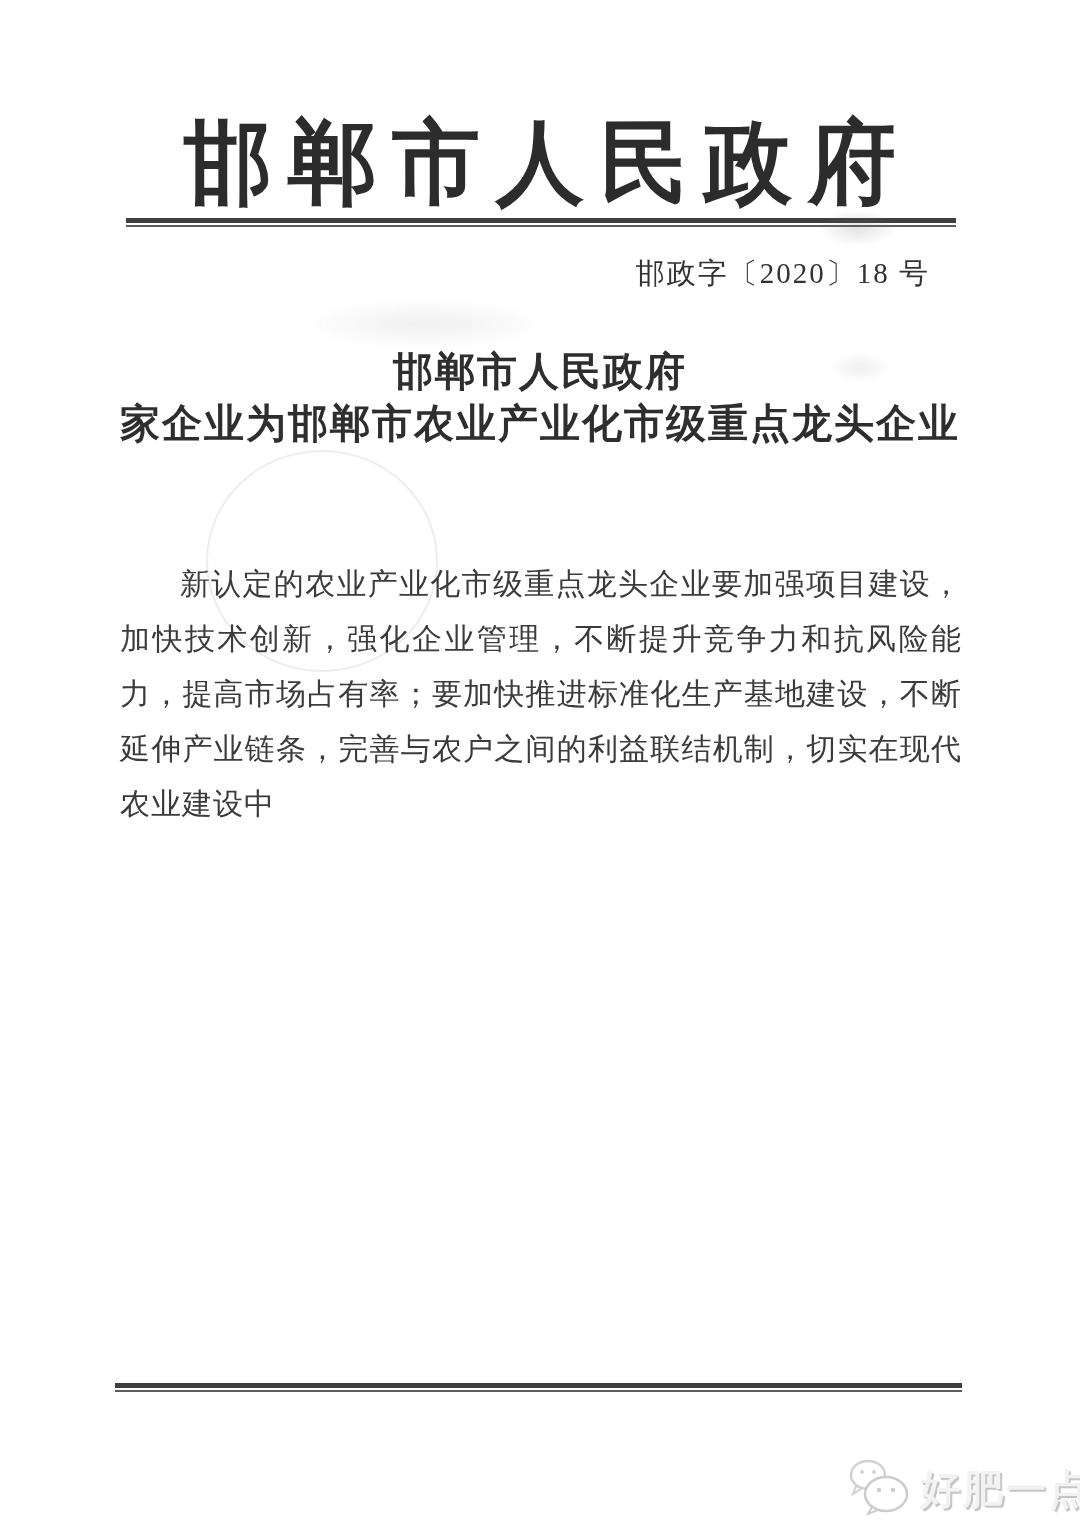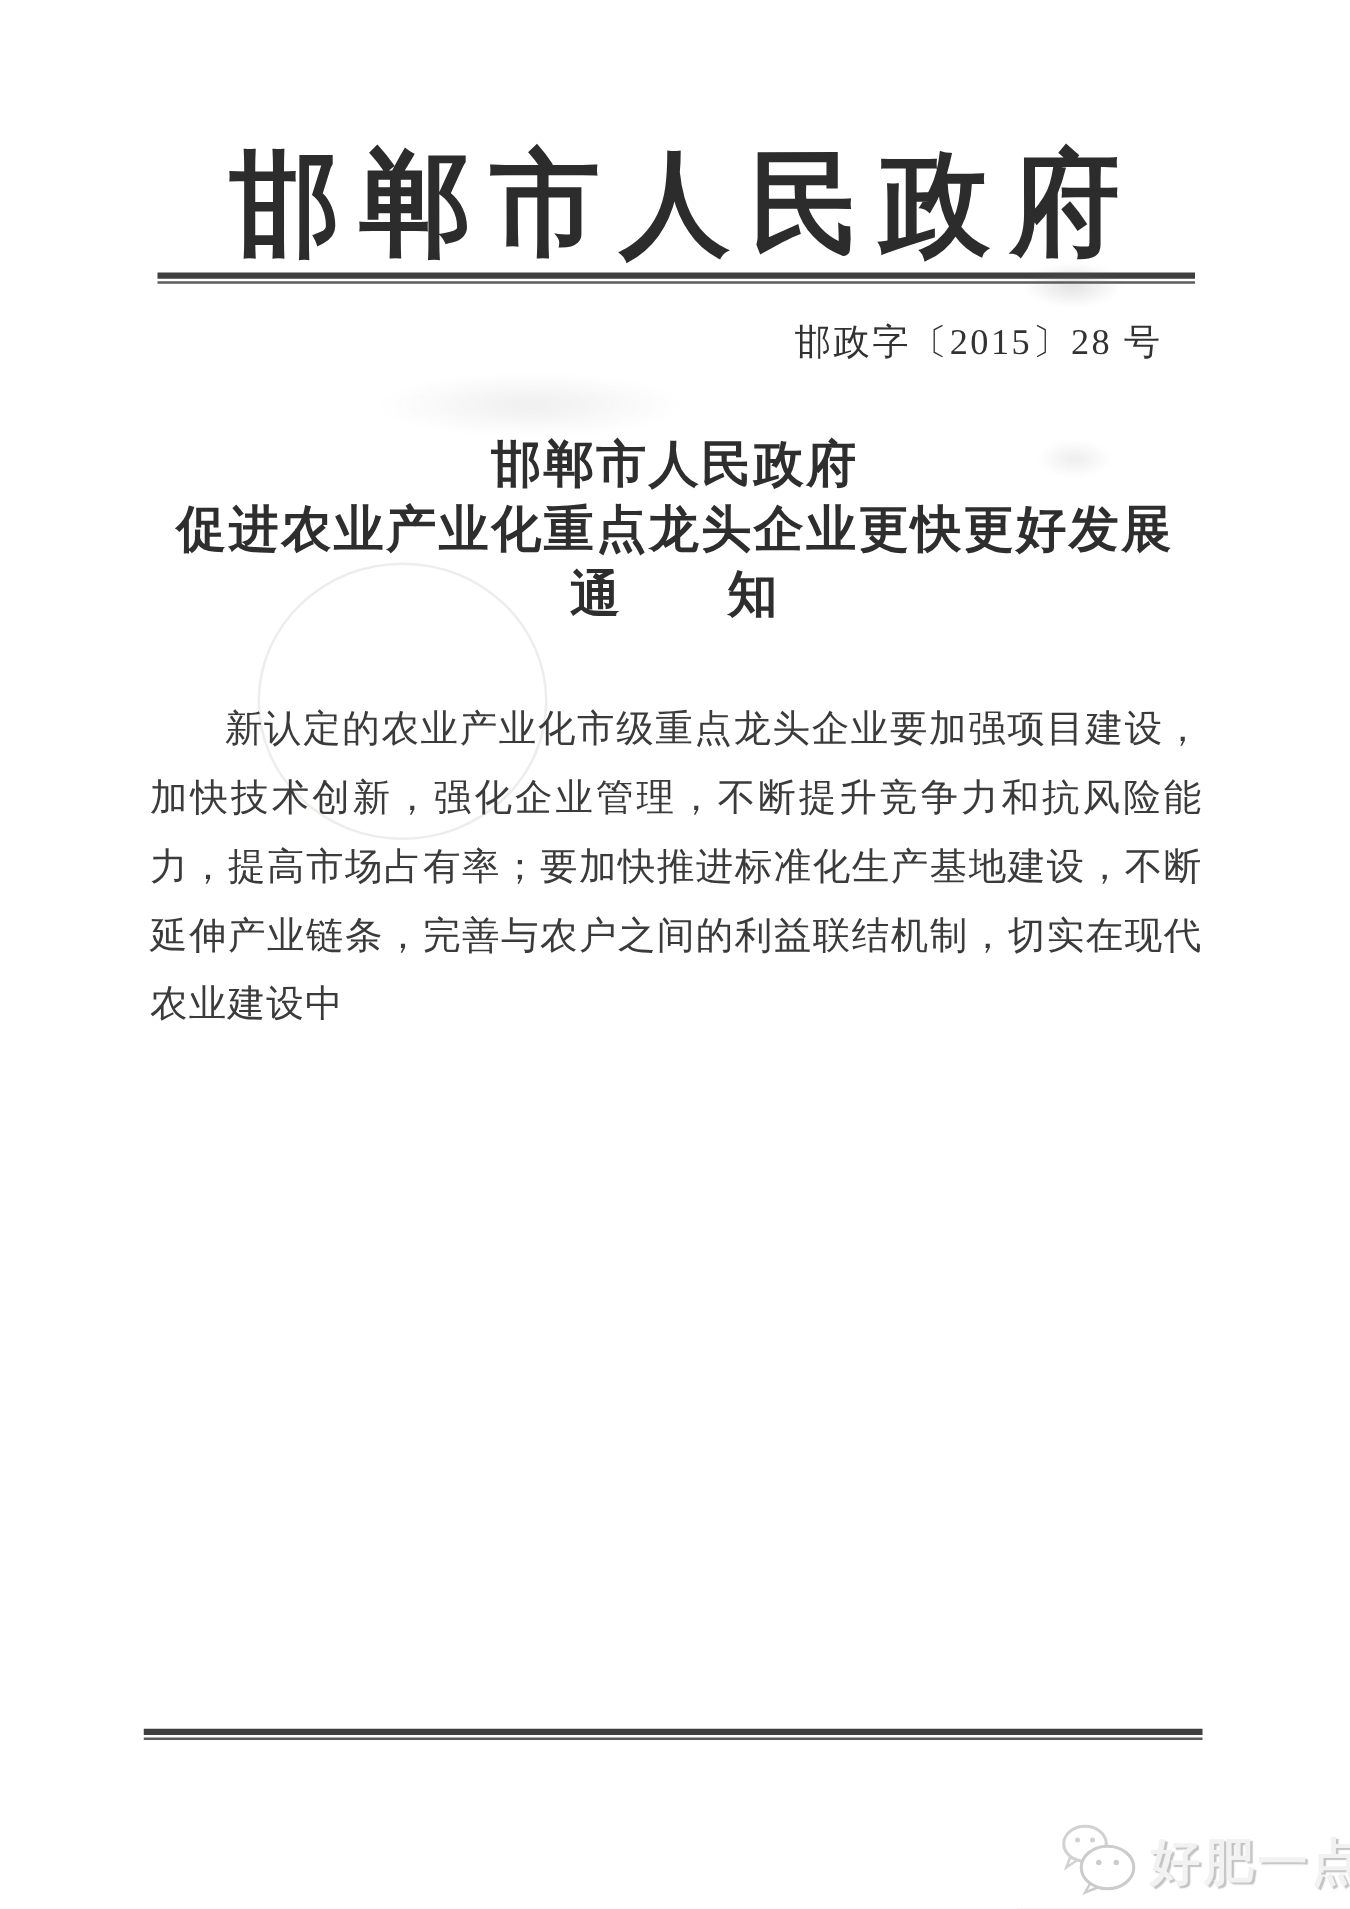--- a/index.html
+++ b/index.html
@@ -92,31 +92,30 @@
 
 <div class="page">
 
   <div class="letterhead">邯郸市人民政府</div>
 
   <div class="rule header-rule">
     <div class="thick"></div>
     <div class="thin"></div>
   </div>
 
-  <div class="doc-number">邯政字〔2015〕28 号</div>
+  <div class="doc-number">邯政字〔2020〕18 号</div>
 
   <div class="smudge smudge-a"></div>
   <div class="smudge smudge-b"></div>
   <div class="smudge smudge-c"></div>
   <div class="seal-ghost"></div>
 
   <div class="title-block">
     <div>邯郸市人民政府</div>
-    <div>促进农业产业化重点龙头企业更快更好发展</div>
-    <div>通　　知</div>
+    <div>家企业为邯郸市农业产业化市级重点龙头企业</div>
   </div>
 
   <div class="body-text">
     <p>新认定的农业产业化市级重点龙头企业要加强项目建设，加快技术创新，强化企业管理，不断提升竞争力和抗风险能力，提高市场占有率；要加快推进标准化生产基地建设，不断延伸产业链条，完善与农户之间的利益联结机制，切实在现代农业建设中</p>
   </div>
 
   <div class="rule footer-rule">
     <div class="thick"></div>
     <div class="thin"></div>
   </div>

